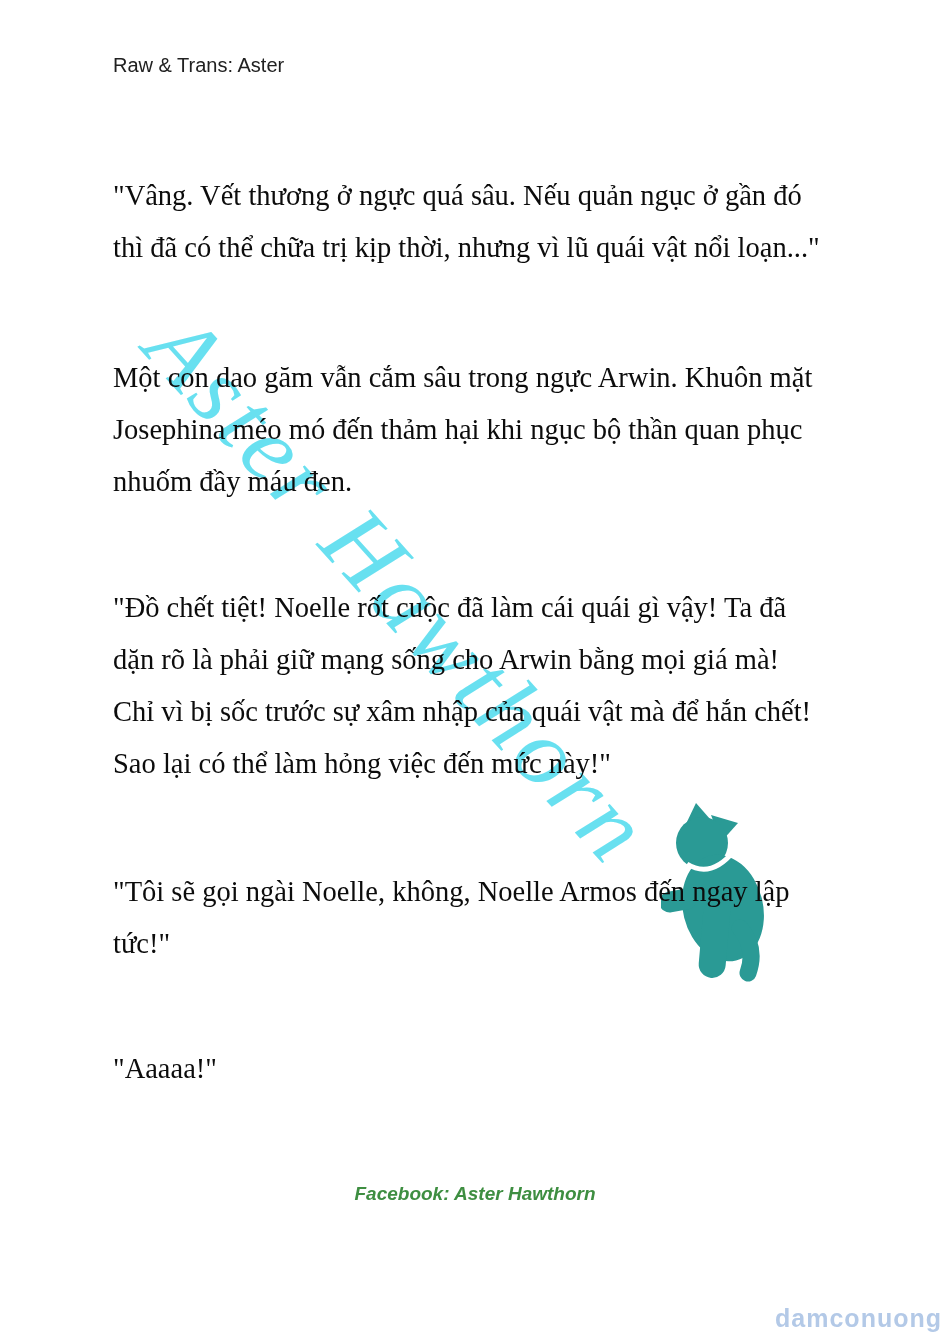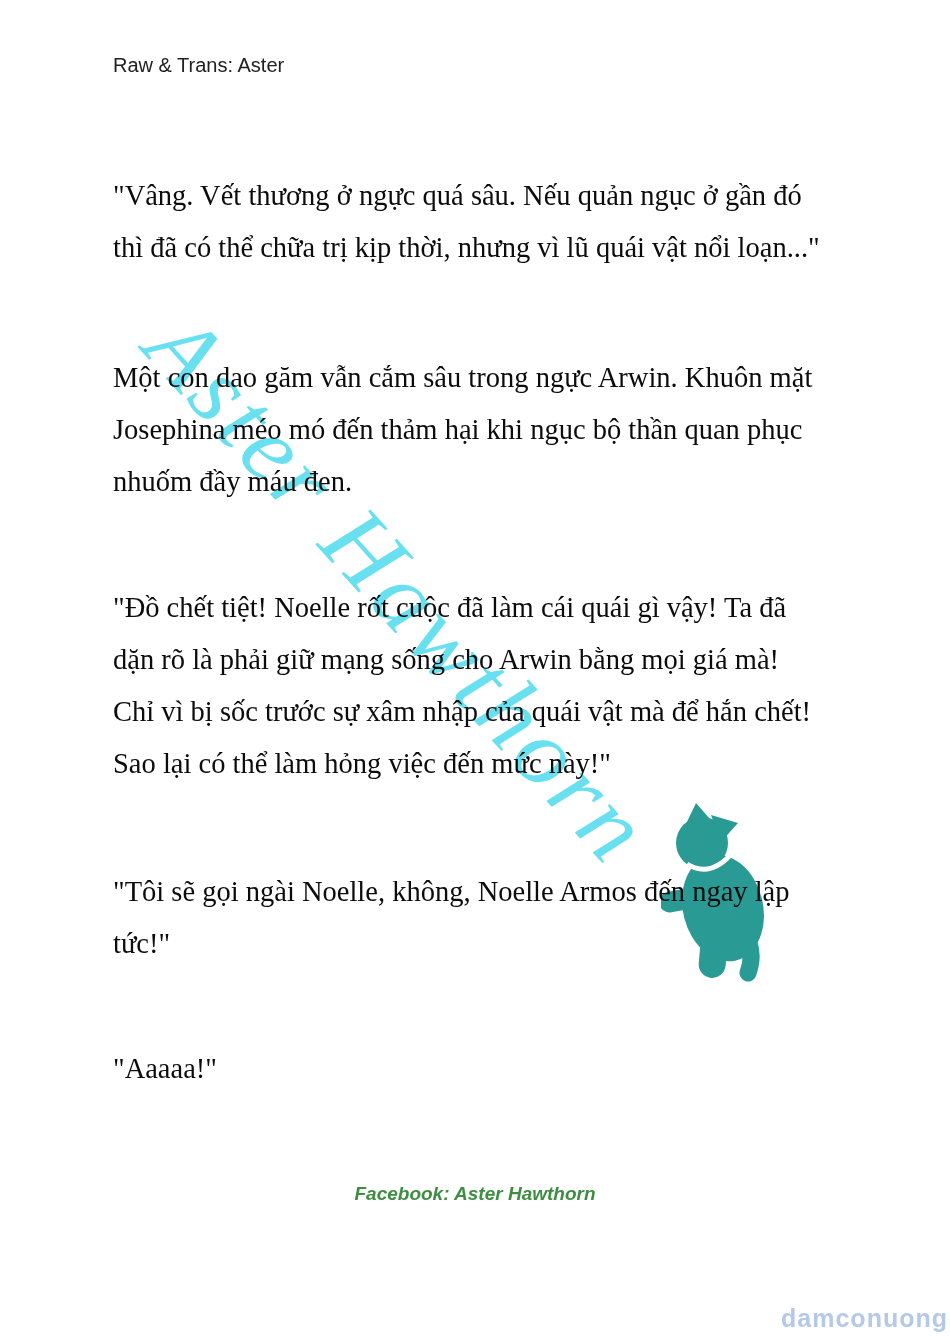--- a/index.html
+++ b/index.html
@@ -55,21 +55,21 @@
     font-style:italic;font-weight:bold;
     font-size:19px;line-height:28px;
     color:#3e8e41;
     z-index:2;
   }
   .vcomycs{
     position:absolute;left:22px;top:1290px;
     z-index:2;
   }
   .damconuong{
-    position:absolute;right:2px;top:1304px;
+    position:absolute;right:8px;top:1304px;
     font-family:"Liberation Sans", sans-serif;
     font-weight:bold;
     font-size:25px;
     letter-spacing:1px;
     color:#b3c9e7;
     text-shadow:0 0 4px #ffffff, 0 0 2px #ffffff;
     z-index:2;
   }
 </style>
 </head>

